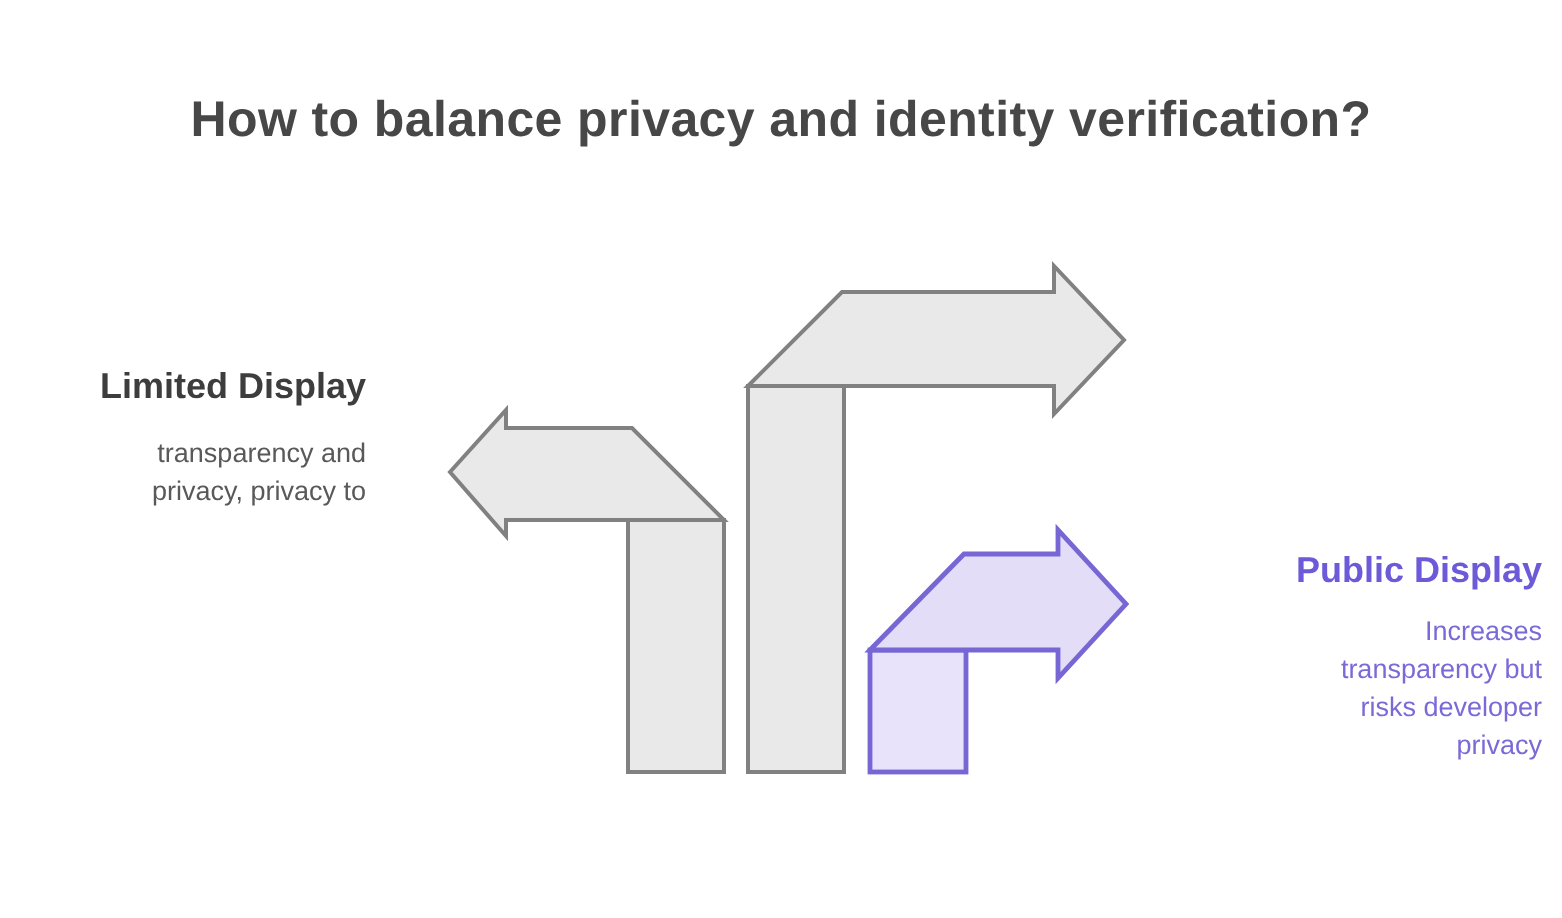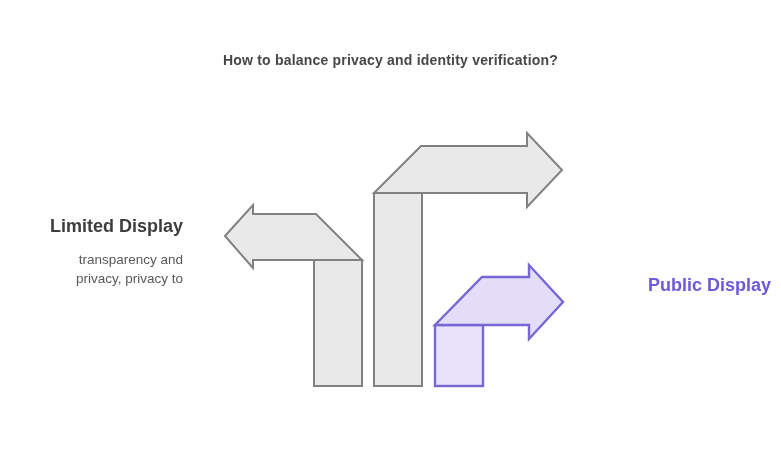--- a/index.html
+++ b/index.html
@@ -14,21 +14,21 @@
     height: 459px;
     background: #ffffff;
     overflow: hidden;
   }
   .page-title {
     position: absolute;
     top: 46px;
     left: 0;
     width: 781px;
     text-align: center;
-    font-size: 14px;
+    font-size: 25px;
     line-height: 28px;
     font-weight: bold;
     color: #474747;
     margin: 0;
     letter-spacing: 0.2px;
   }
   .arrows-svg {
     position: absolute;
     left: 0;
     top: 0;
@@ -46,21 +46,20 @@
   .label-block .block-body {
     font-size: 13.5px;
     line-height: 19px;
     color: #595959;
   }
   .block-limited {
     left: 20px;
     top: 182px;
     width: 163px;
     text-align: right;
-    margin-top: 33px;
   }
   .block-limited .block-body { margin-top: 13px; }
   .block-hidden {
     left: 591px;
     top: 104px;
     width: 180px;
     text-align: left;
   }
   .block-hidden .block-body { margin-top: 16px; }
   .block-public {
@@ -102,15 +101,21 @@
     <h2 class="block-title">Limited Display</h2>
     <div class="block-body">
       <div>transparency and</div>
       <div>privacy, privacy to</div>
     </div>
   </div>
 
 
   <div class="label-block block-public">
     <h2 class="block-title">Public Display</h2>
+    <div class="block-body">
+      <div>Increases</div>
+      <div>transparency but</div>
+      <div>risks developer</div>
+      <div>privacy</div>
+    </div>
   </div>
 
 </div>
 
 </body></html>

